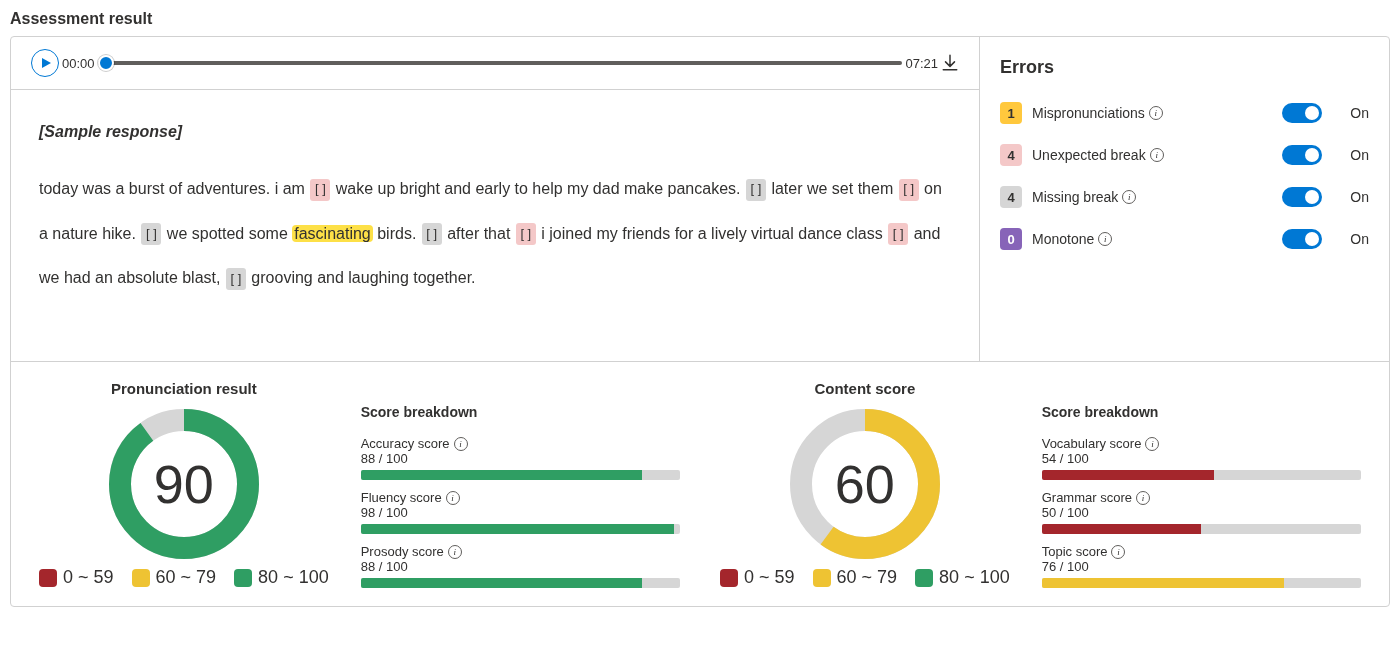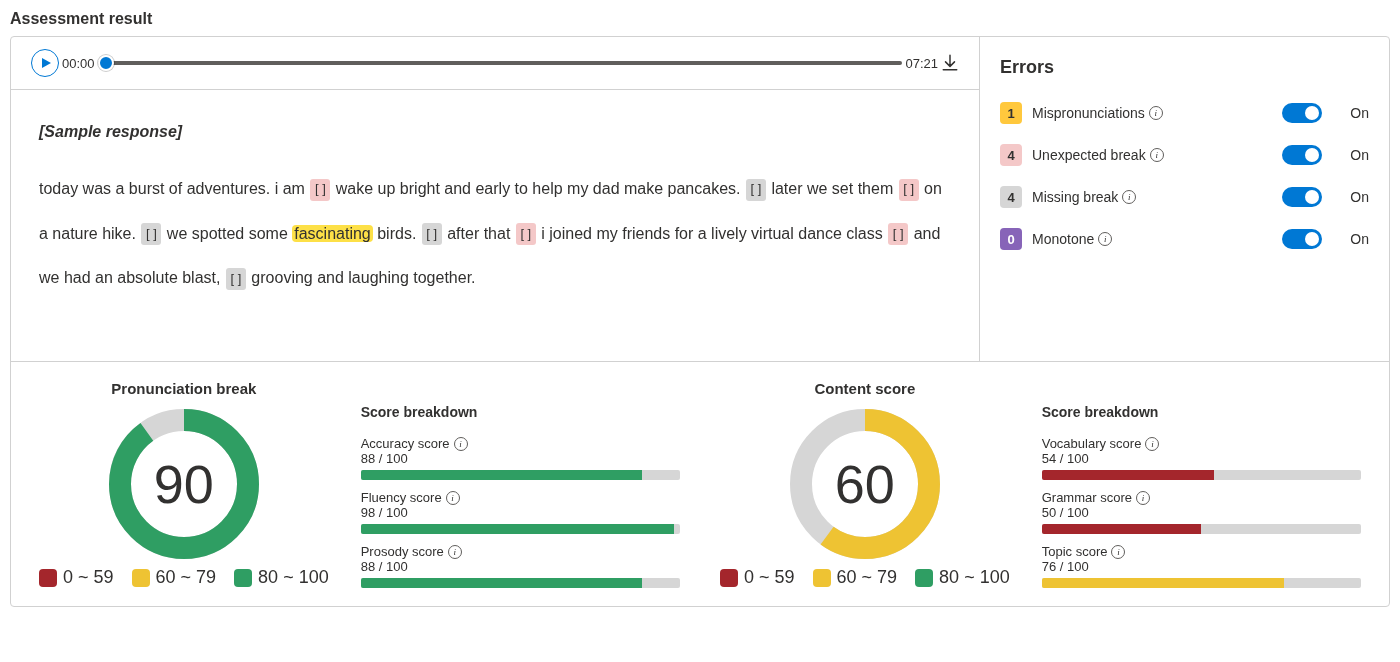--- a/index.html
+++ b/index.html
@@ -146,21 +146,21 @@
           </div>
         </div>
     </div>
 
   </div>
 
   <div class="scores-row">
     <div class="score-block" id="score-pron">
         <div class="score-main">
           <div class="donut-side">
-            <div class="score-title">Pronunciation break</div>
+            <div class="score-title">Pronunciation result</div>
             <div class="donut-wrap"><svg viewBox="0 0 150 150">
                 <circle cx="75" cy="75" r="64" fill="none" stroke="#d6d6d6" stroke-width="22"></circle>
                 <circle cx="75" cy="75" r="64" fill="none" stroke="#2f9e63" stroke-width="22" stroke-dasharray="361.91147369354417 402.1238596594935" stroke-dashoffset="0"></circle>
               </svg><div class="donut-center">90</div></div>
             <div class="legend">
               <div class="legend-item">
                 <span class="legend-sw sw-red"></span>
                 <span>0 ~ 59</span>
               </div>
               <div class="legend-item">

